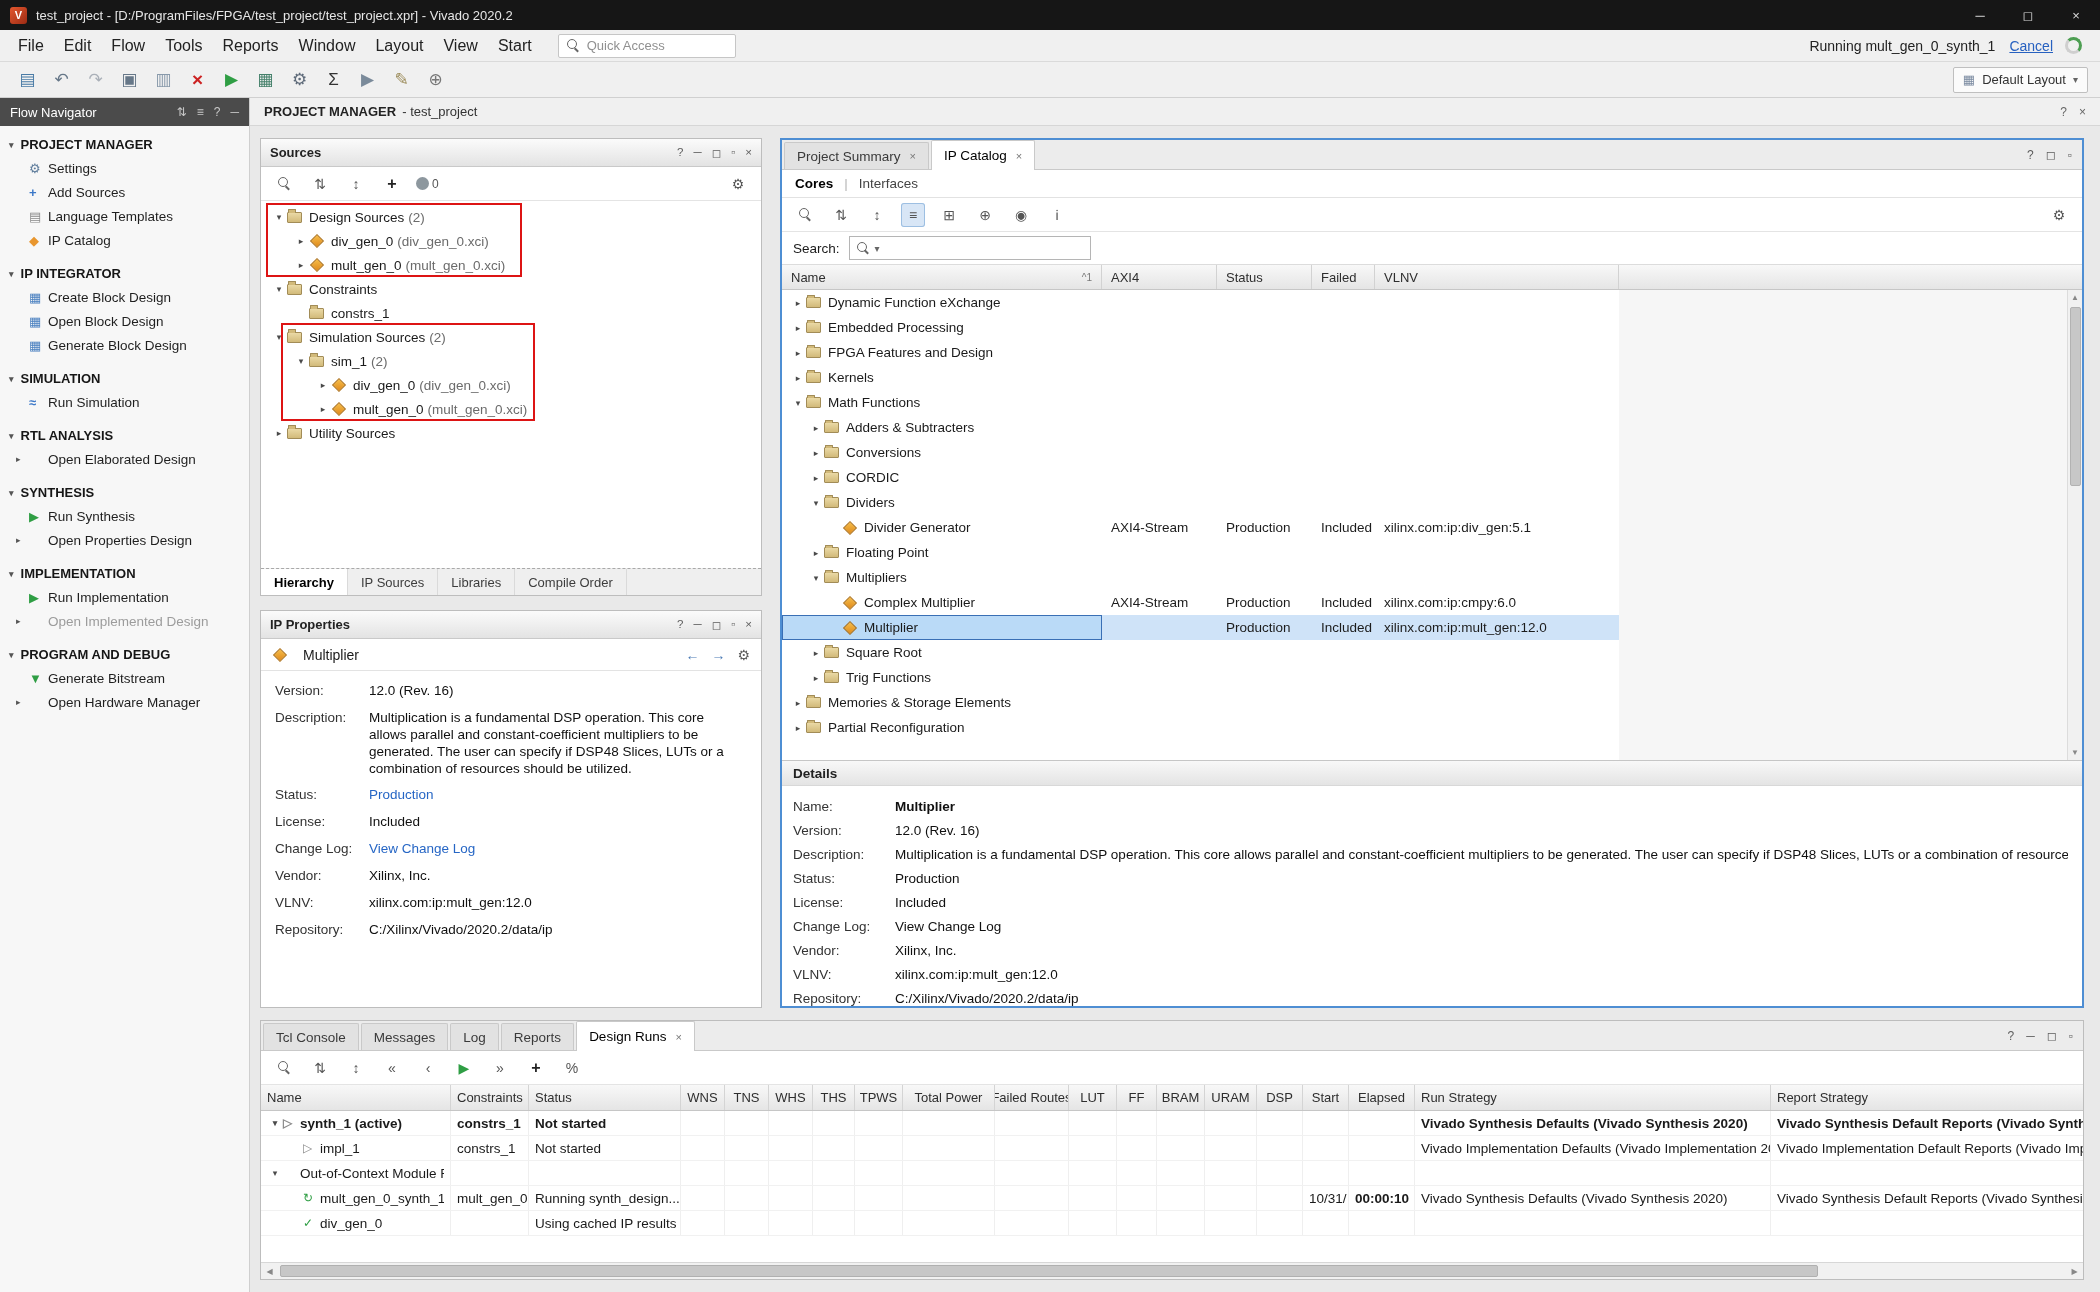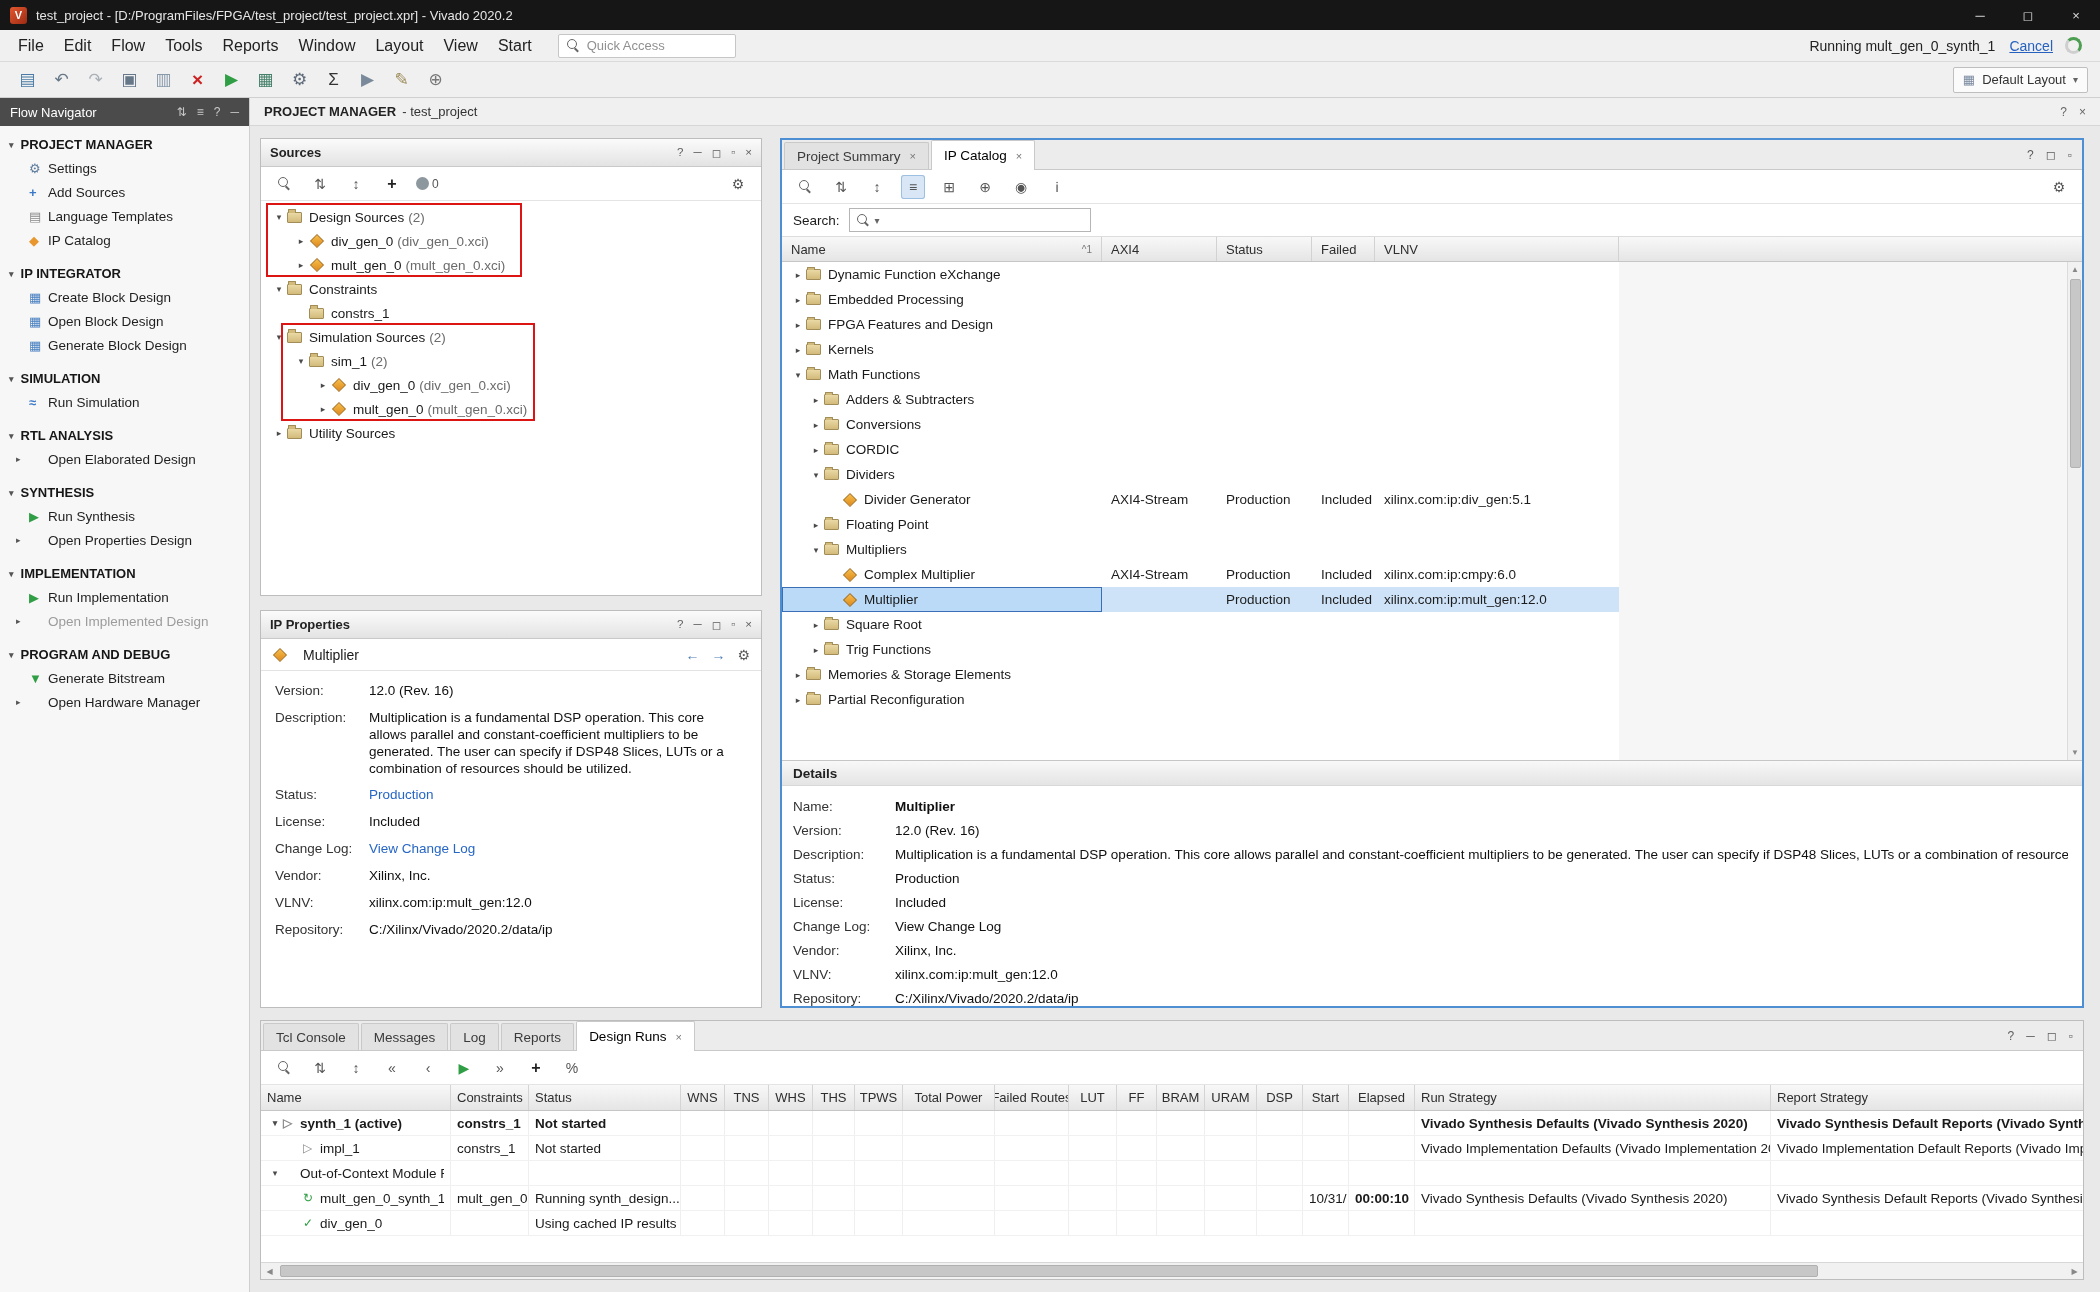--- a/index.html
+++ b/index.html
@@ -449,20 +449,26 @@
                 <span class="tree-suffix"> (mult_gen_0.xci)</span>
               </div>
               <div class="tree-row" style="padding-left: 10px;">
                 <span class="tr-exp">▸</span>
                 <span class="icon-folder"></span>
                 <span>Utility Sources</span>
               </div>
               <div class="redbox" style="top: 2px; height: 74px; left: 5px; width: 256px;"></div>
               <div class="redbox" style="top: 122px; height: 98px; left: 20px; width: 254px;"></div>
             </div>
+          <div class="src-tabs" id="sources-tabs">
+              <div class="src-tab active">Hierarchy</div>
+              <div class="src-tab">IP Sources</div>
+              <div class="src-tab">Libraries</div>
+              <div class="src-tab">Compile Order</div>
+            </div>
         </div>
 
         <div class="panel" style="flex:1">
           <div class="panel-titlebar">
             <span class="panel-title">IP Properties</span>
             <div class="panel-btns" id="prop-panel-btns">
                 <span>?</span>
                 <span>─</span>
                 <span>◻</span>
                 <span>▫</span>
@@ -523,20 +529,25 @@
             </div>
             <div class="doc-tab active">
               <span>IP Catalog</span>
               <span class="tab-close">×</span>
             </div>
             <div class="doc-tabs-icons">
               <span>?</span>
               <span>◻</span>
               <span>▫</span>
             </div>
+          </div>
+        <div class="view-tabs" id="cat-view-tabs">
+            <span class="view-tab active">Cores</span>
+            <span class="view-sep">|</span>
+            <span class="view-tab">Interfaces</span>
           </div>
         <div class="ptool" id="cat-toolbar">
             <div class="tool-btn">
               <span class="mag"></span>
             </div>
             <div class="tool-btn">
               <span>⇅</span>
             </div>
             <div class="tool-btn">
               <span>↕</span>

